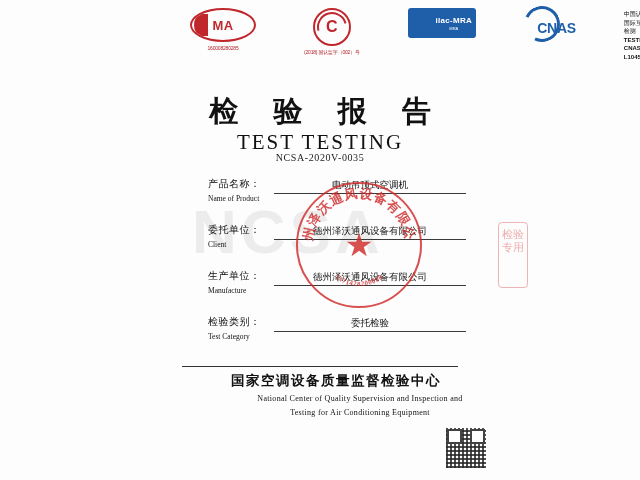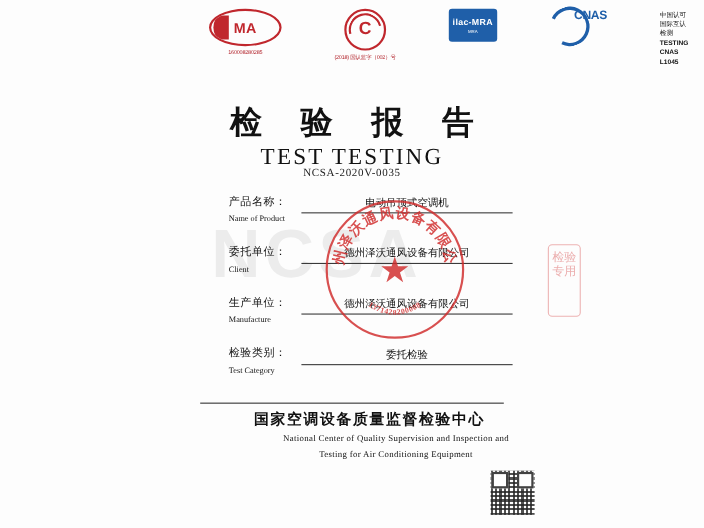--- a/index.html
+++ b/index.html
@@ -109,20 +109,21 @@
   .ilac-logo {
     width: 44px;
     height: 30px;
     background: #1f5fa9;
     border-radius: 3px;
     display: flex;
     flex-direction: column;
     align-items: center;
     justify-content: center;
     color: #fff;
+    padding-left: 24px;
   }
   .ilac-logo .ilac-top {
     font-family: "Liberation Sans", sans-serif;
     font-size: 8px;
     font-weight: bold;
     letter-spacing: 0.3px;
   }
   .ilac-logo .ilac-bot {
     font-family: "Liberation Sans", sans-serif;
     font-size: 4px;
@@ -143,26 +144,26 @@
     height: 30px;
     border-radius: 50%;
     border: 3px solid #1f5fa9;
     border-left-color: transparent;
     position: absolute;
     left: 0;
     transform: rotate(-20deg);
   }
   .cnas-text {
     font-family: "Liberation Sans", sans-serif;
-    font-size: 11px;
+    font-size: 14px;
     font-weight: bold;
     color: #1f5fa9;
     position: absolute;
     right: 0;
-    bottom: 20px;
+    bottom: 4px;
     letter-spacing: -0.3px;
   }
 
   
   .cert-text {
     font-family: "Liberation Sans", sans-serif;
     font-size: 6px;
     line-height: 8.5px;
     color: #111;
     text-align: left;

